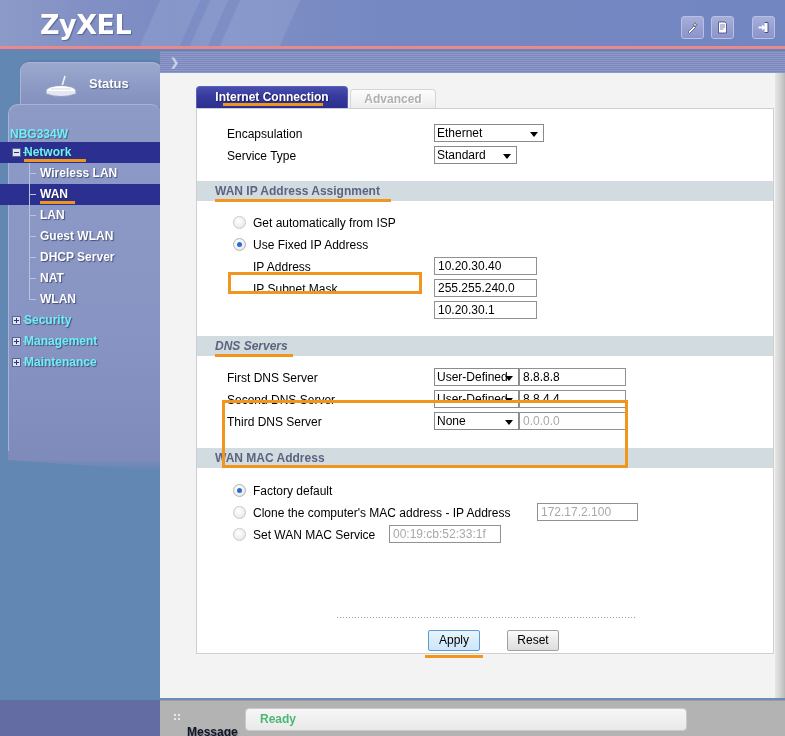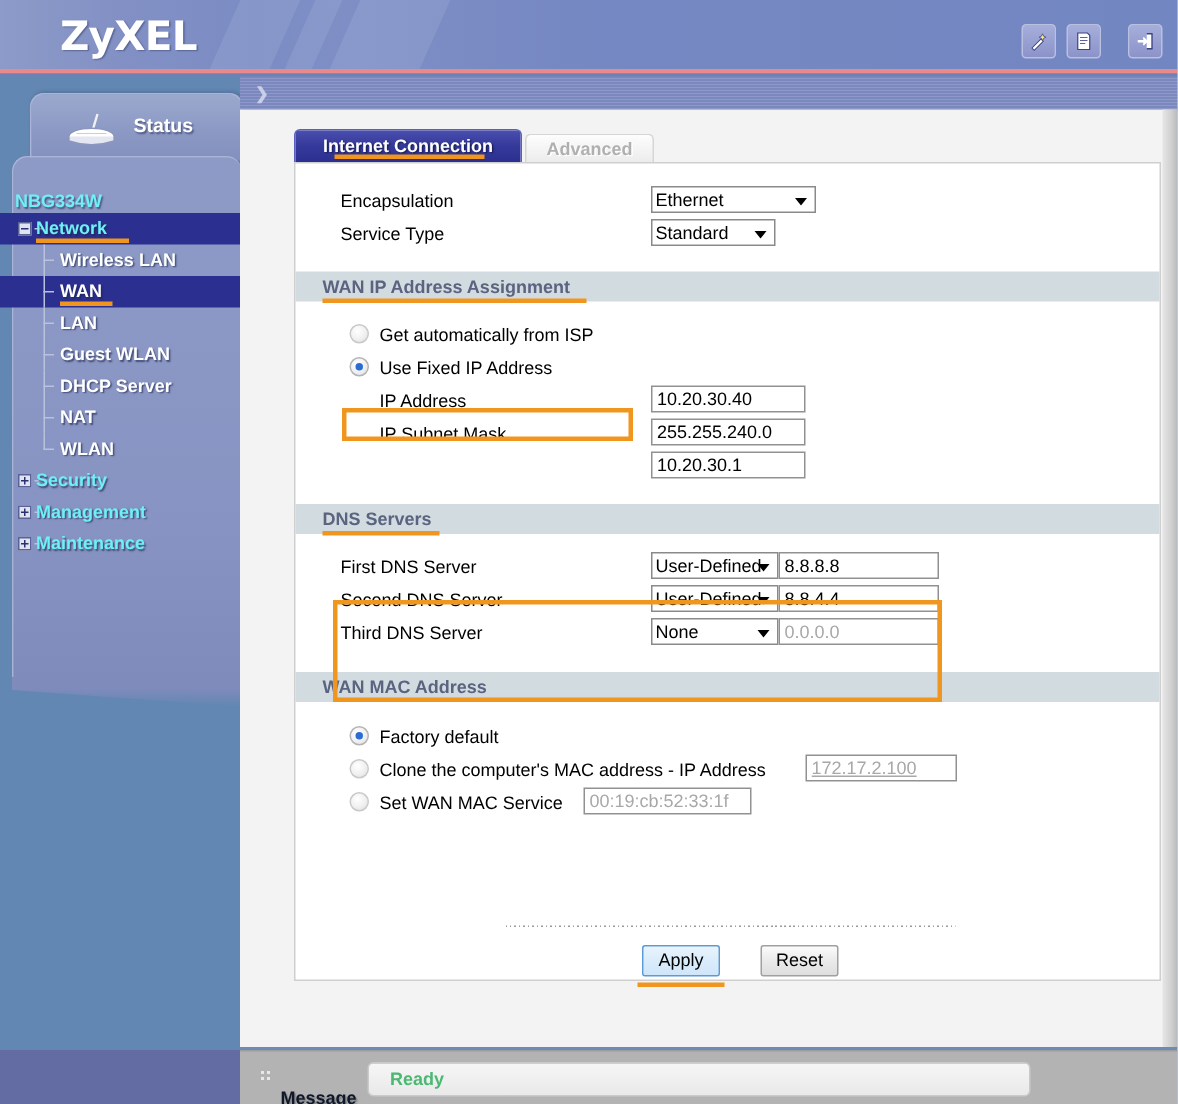--- a/index.html
+++ b/index.html
@@ -455,21 +455,21 @@
       <input class="ui" style="left: 237px; width: 103px;" value="10.20.30.40">
     </div>
     <div class="row">
       <span class="lbl l2">IP Subnet Mask</span>
       <input class="ui" style="left: 237px; width: 103px;" value="255.255.240.0">
     </div>
     <div class="row">
       <input class="ui" style="left: 237px; width: 103px;" value="10.20.30.1">
     </div>
 
-    <div class="sec-head" style="margin-top:14px;">
+    <div class="sec-head" style="margin-top:14px;font-style:italic;">
       <span>DNS Servers</span>
       <span class="uline" style="width:78px;"></span>
     </div>
     <div class="row" style="margin-top:11px;">
       <span class="lbl l1">First DNS Server</span>
       <div class="fakesel" style="left:237px;width:85px;">
         <span>User-Defined</span>
         <span class="caret"></span>
       </div>
       <input class="ui" style="left: 322px; width: 107px;" value="8.8.8.8">
@@ -494,21 +494,21 @@
     <div class="sec-head" style="margin-top:15px;">
       <span>WAN MAC Address</span>
     </div>
     <div class="row" style="margin-top:12px;">
       <span class="radio on" style="left:36px;"></span>
       <span class="lbl radio-lbl">Factory default</span>
     </div>
     <div class="row">
       <span class="radio off" style="left:36px;"></span>
       <span class="lbl radio-lbl">Clone the computer's MAC address - IP Address</span>
-      <input class="ui disabled" style="left: 340px; width: 101px; text-decoration: underline;" disabled="" value="172.17.2.100">
+      <input class="ui disabled" style="left: 340px; width: 101px;" disabled="" value="172.17.2.100">
     </div>
     <div class="row">
       <span class="radio off" style="left:36px;"></span>
       <span class="lbl radio-lbl">Set WAN MAC Service</span>
       <input class="ui disabled" style="left: 192px; width: 112px;" disabled="" value="00:19:cb:52:33:1f">
     </div>
 
     <div class="dots" style="left:140px;top:508px;width:300px;"></div>
     <div class="btn focus" style="left:231px;top:521px;width:52px;">
       <span>Apply</span>

